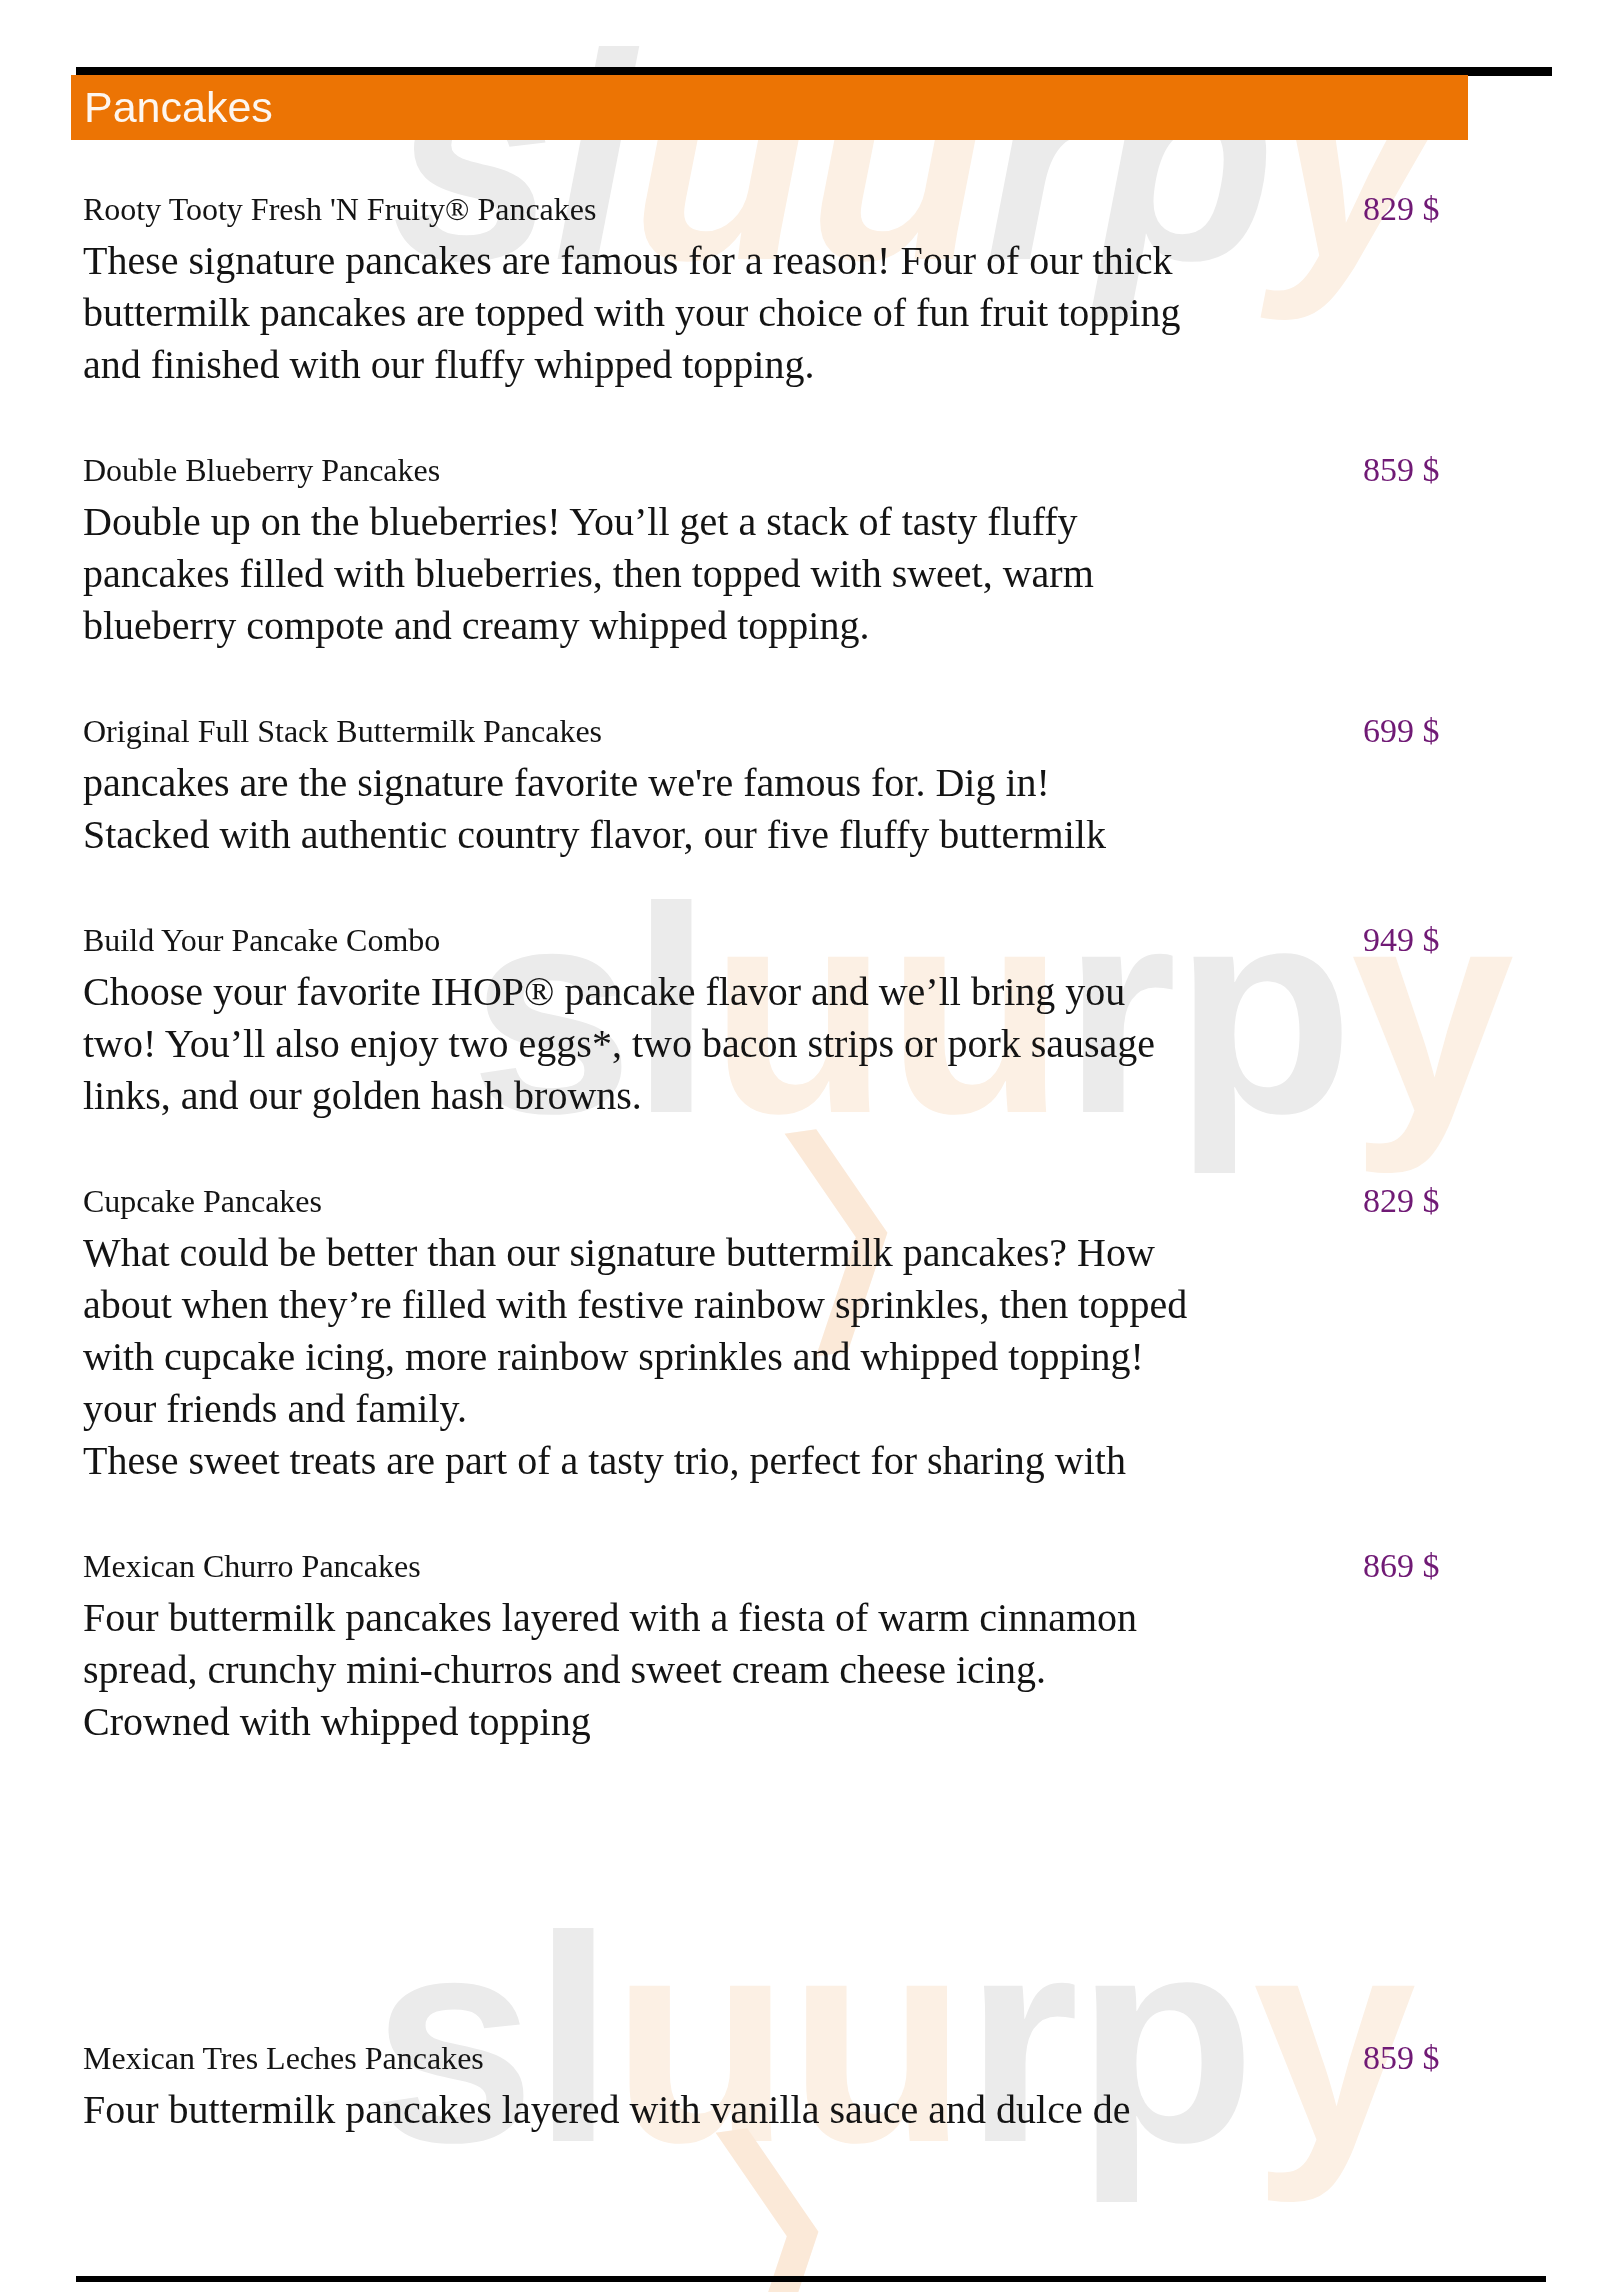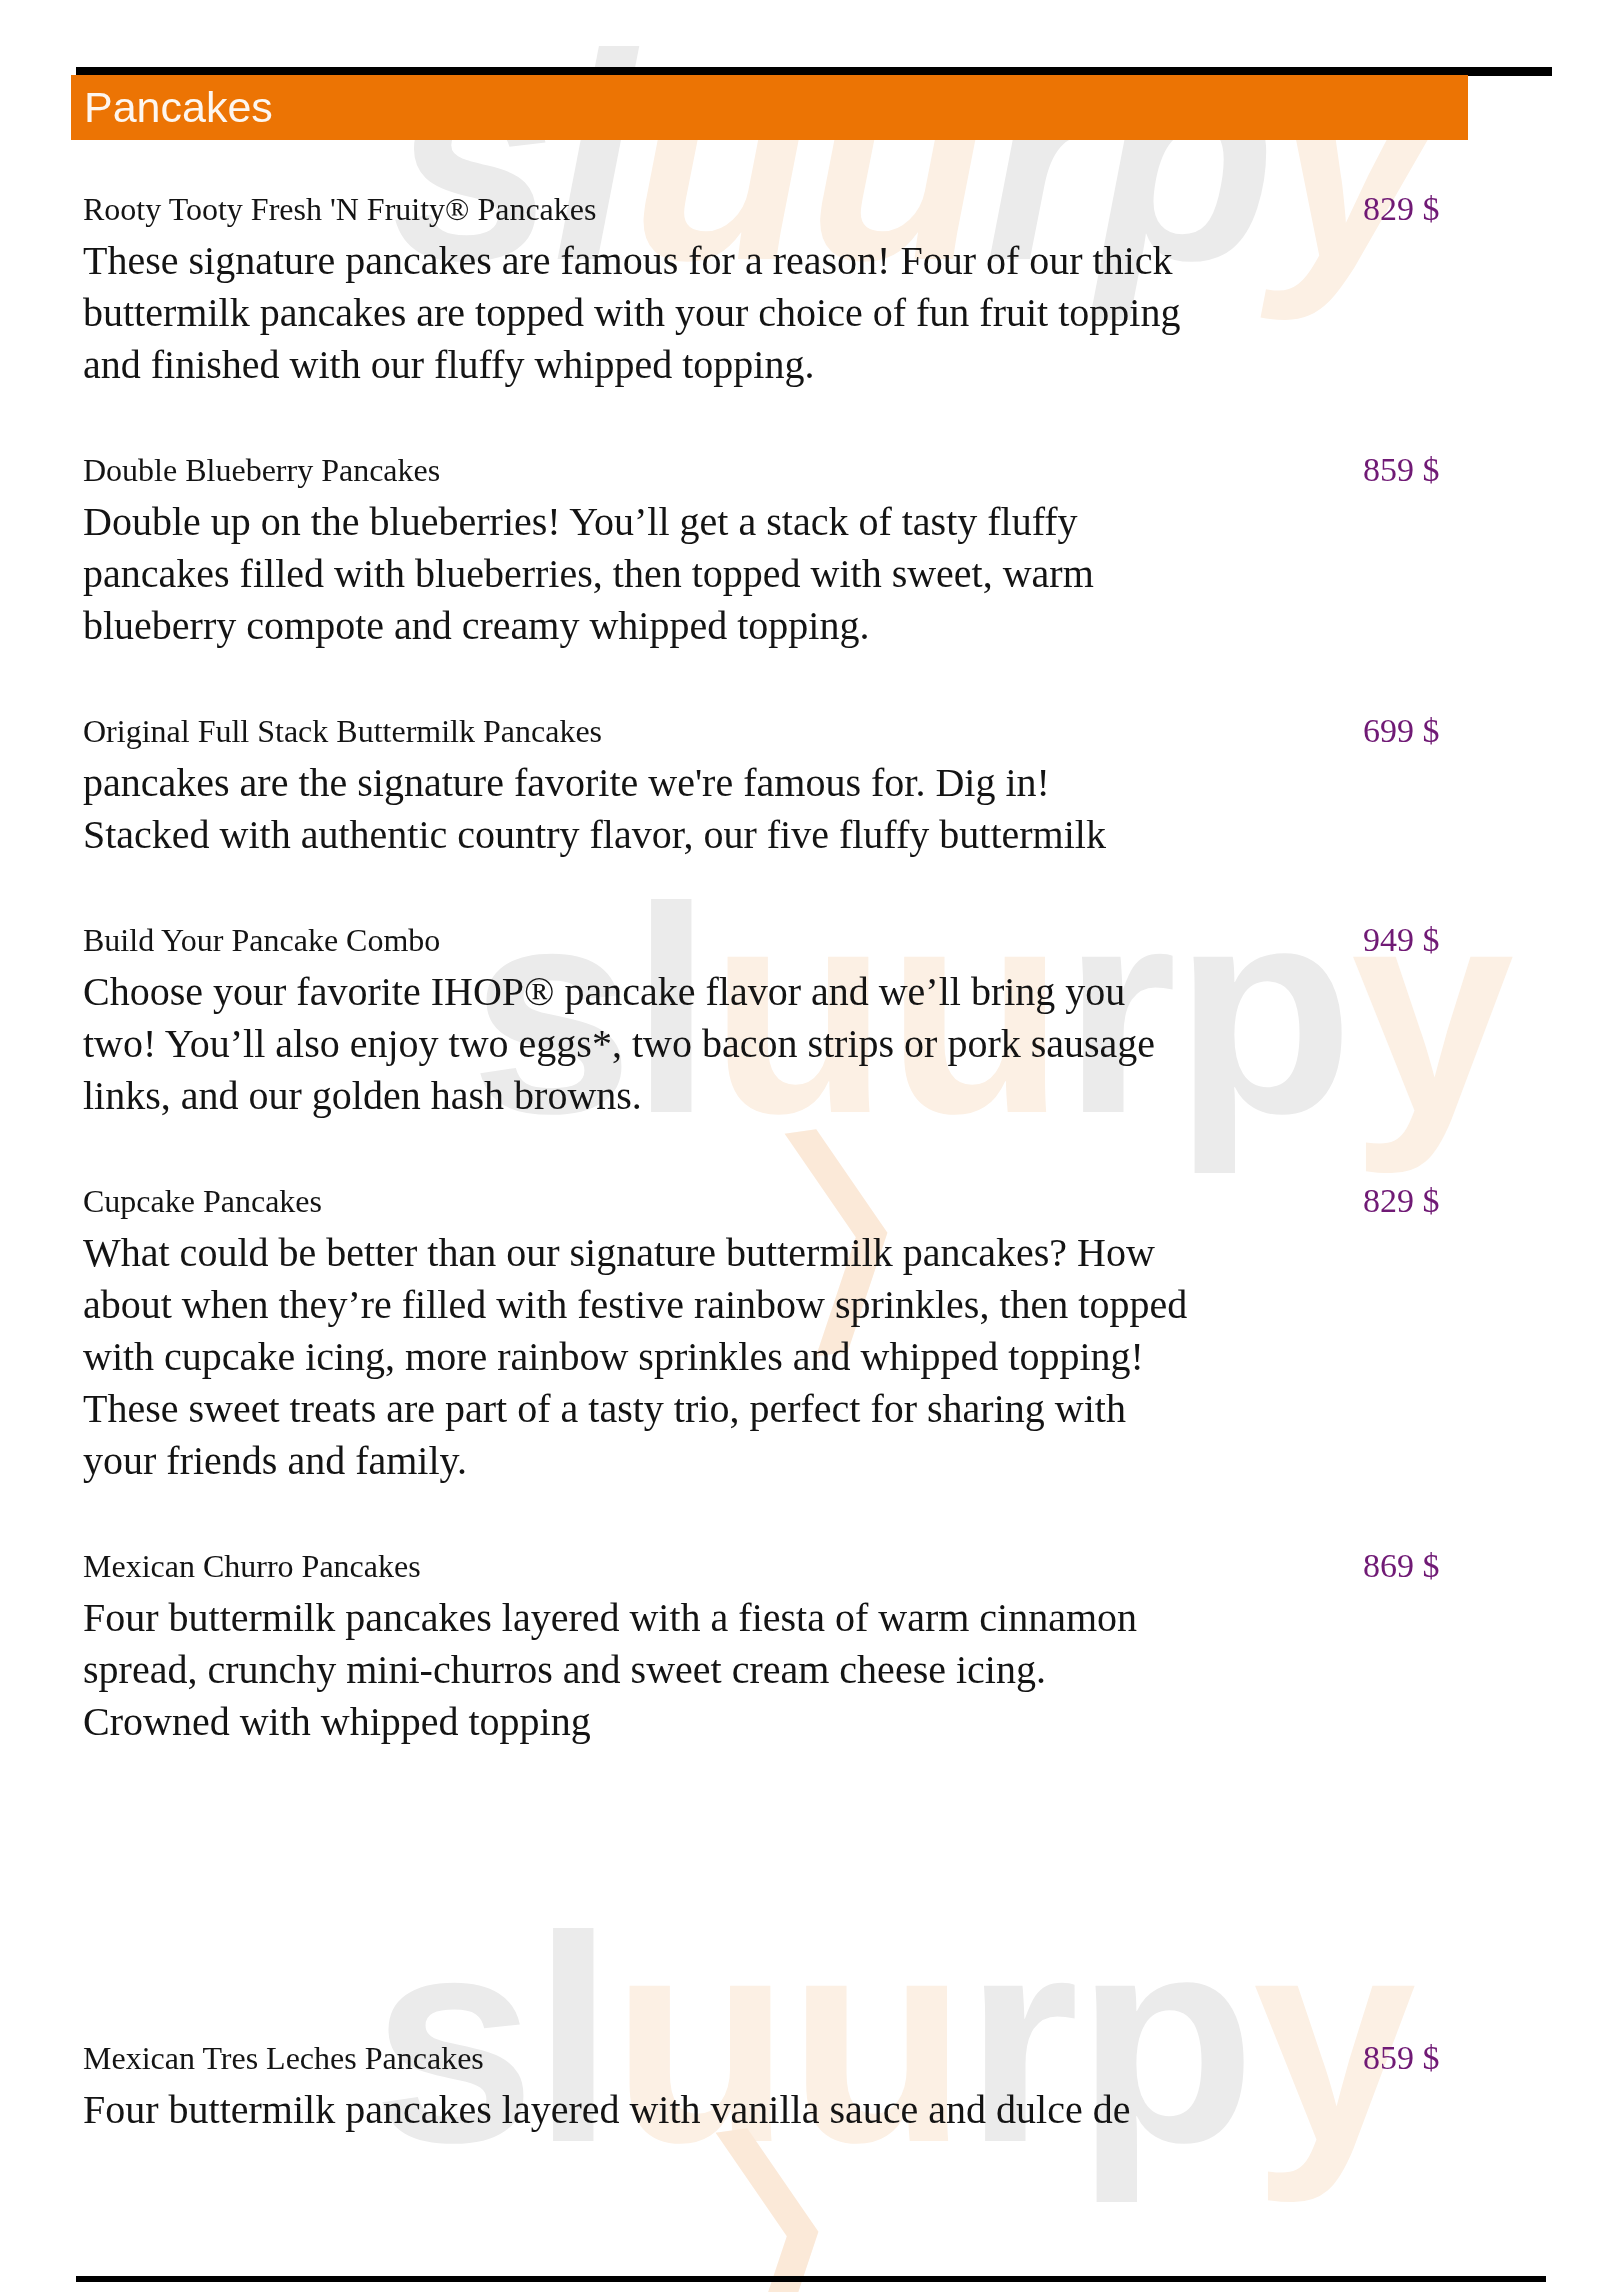--- a/index.html
+++ b/index.html
@@ -216,22 +216,22 @@
 
     <div class="menu-item">
       <div class="item-head">
         <span class="item-name">Cupcake Pancakes</span>
         <span class="item-price">829 $</span>
       </div>
       <div class="item-desc">
         <span class="line">What could be better than our signature buttermilk pancakes? How</span>
         <span class="line">about when they’re filled with festive rainbow sprinkles, then topped</span>
         <span class="line">with cupcake icing, more rainbow sprinkles and whipped topping!</span>
+        <span class="line">your friends and family.</span>
         <span class="line">These sweet treats are part of a tasty trio, perfect for sharing with</span>
-        <span class="line">your friends and family.</span>
       </div>
     </div>
 
     <div class="menu-item">
       <div class="item-head">
         <span class="item-name">Mexican Churro Pancakes</span>
         <span class="item-price">869 $</span>
       </div>
       <div class="item-desc">
         <span class="line">Four buttermilk pancakes layered with a fiesta of warm cinnamon</span>

